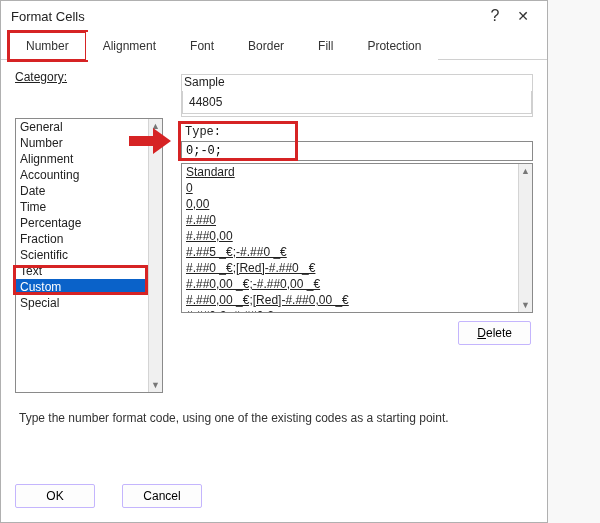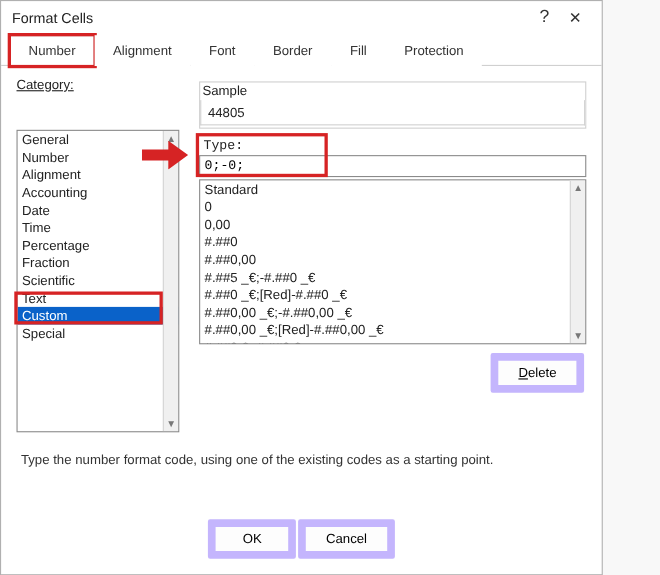--- a/index.html
+++ b/index.html
@@ -179,42 +179,43 @@
     justify-content: space-between;
     font-size: 9px;
     color: #777;
     padding: 2px 0;
   }
   .fmt-list .fitem {
     padding: 1px 4px;
     white-space: nowrap;
     cursor: pointer;
     font-size: 12px;
+    text-decoration: underline;
   }
   .delete-row {
     display: flex;
     justify-content: flex-end;
     padding: 8px 2px 0 0;
   }
   .btn {
-    border: 7px solid #c4b5fd;
+    border: 1px solid #c4b5fd;
     background: #fdfdfd;
     padding: 4px 18px;
     cursor: pointer;
     font: inherit;
     border-radius: 2px;
   }
   .hint {
     padding: 18px 4px 10px 4px;
     color: #333;
   }
   .footer {
     display: flex;
-    justify-content: center;
-    gap: 2px;
+    justify-content: flex-start;
+    gap: 27px;
     padding: 10px 14px 14px 14px;
   }
   .footer .btn { min-width: 80px; }
   .custom-red {
     position: absolute;
     border: 3px solid #d62324;
     pointer-events: none;
   }
   .arrow {
     position: absolute;

